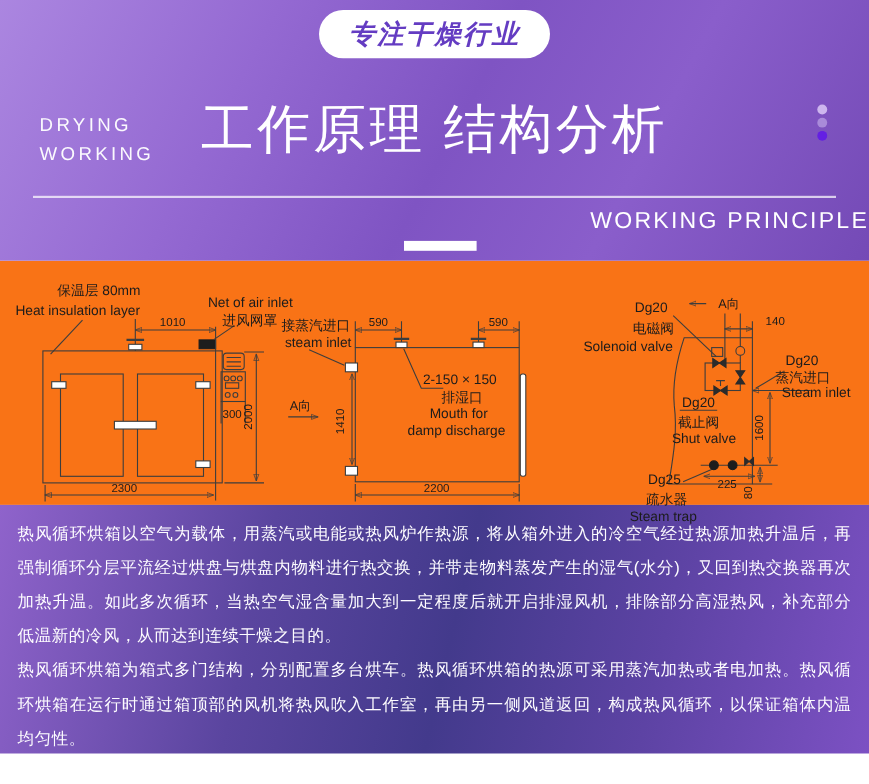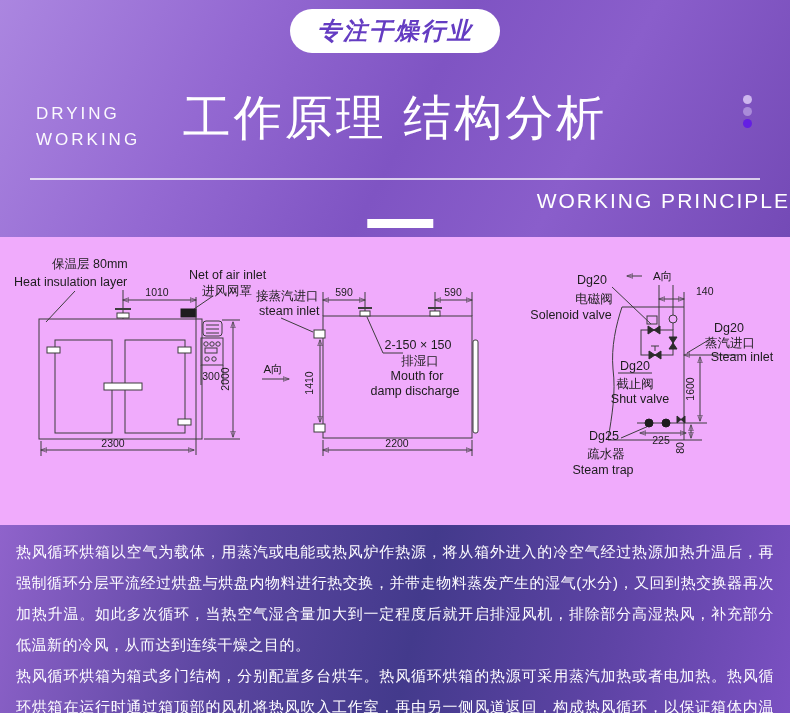--- a/index.html
+++ b/index.html
@@ -22,21 +22,21 @@
   .dot.d2{background:#a98bd9;}
   .dot.d3{background:#641fe3;}
   .divider{position:absolute;top:178px;left:30px;right:30px;height:2px;
     background:rgba(255,255,255,.72);}
   .subtitle{position:absolute;top:189px;left:0;width:100%;text-align:right;
     color:#ffffff;font-size:21px;font-weight:500;letter-spacing:2px;}
   .subtab{position:absolute;top:219px;left:50%;transform:translateX(-42%);
     width:66px;height:9px;background:#ffffff;}
 
   
-  .diagram-panel{width:790px;height:288px;background:#f0abfc;text-align:right;}
+  .diagram-panel{width:790px;height:222px;background:#f97316;text-align:right;}
   .dg{display:block;}
   .dg line,.dg rect,.dg path,.dg polyline,.dg circle{stroke:#3d3d3d;stroke-width:1;fill:none;}
   .dg .thick{stroke-width:2;}
   .dg .wfill{fill:#ffffff;}
   .dg polygon{fill:#2b2b2b;stroke:#2b2b2b;}
   .dg .filled{fill:#1d1d1d;stroke:#1d1d1d;}
   .dg text{fill:#1c1c1c;stroke:none;font-family:"Liberation Sans","DejaVu Sans",sans-serif;}
   .dg .lb{font-size:12.5px;}
   .dg .lbs{font-size:11.5px;}
   .dg .dm{font-size:10.5px;}

